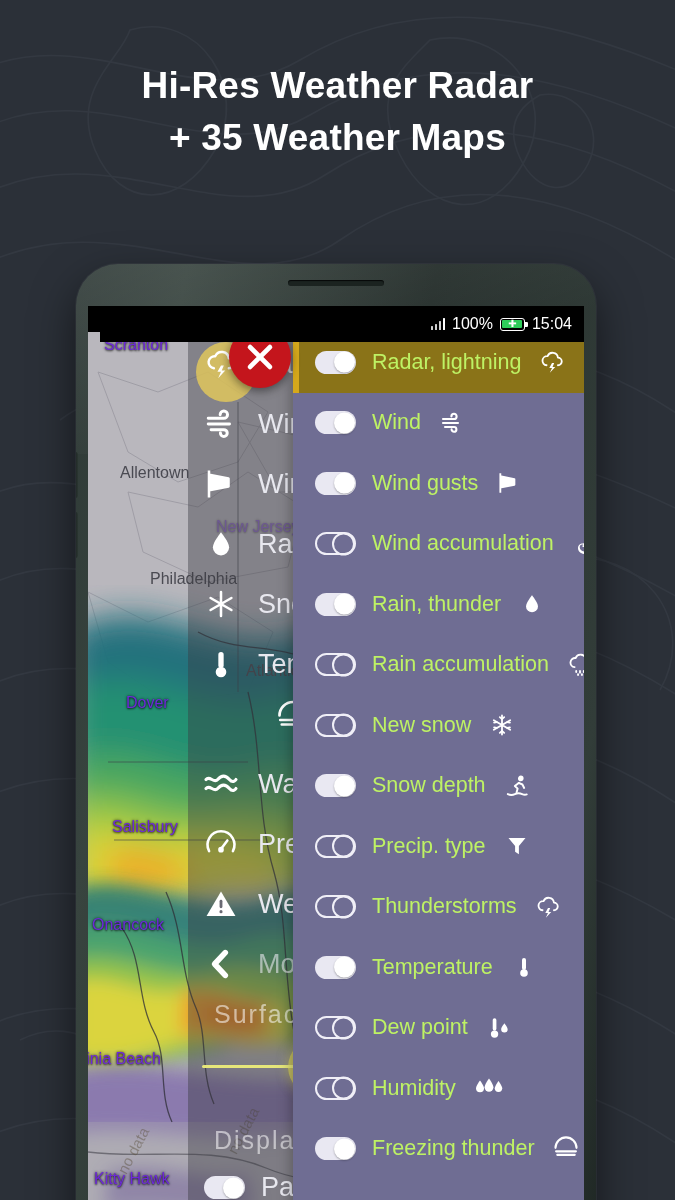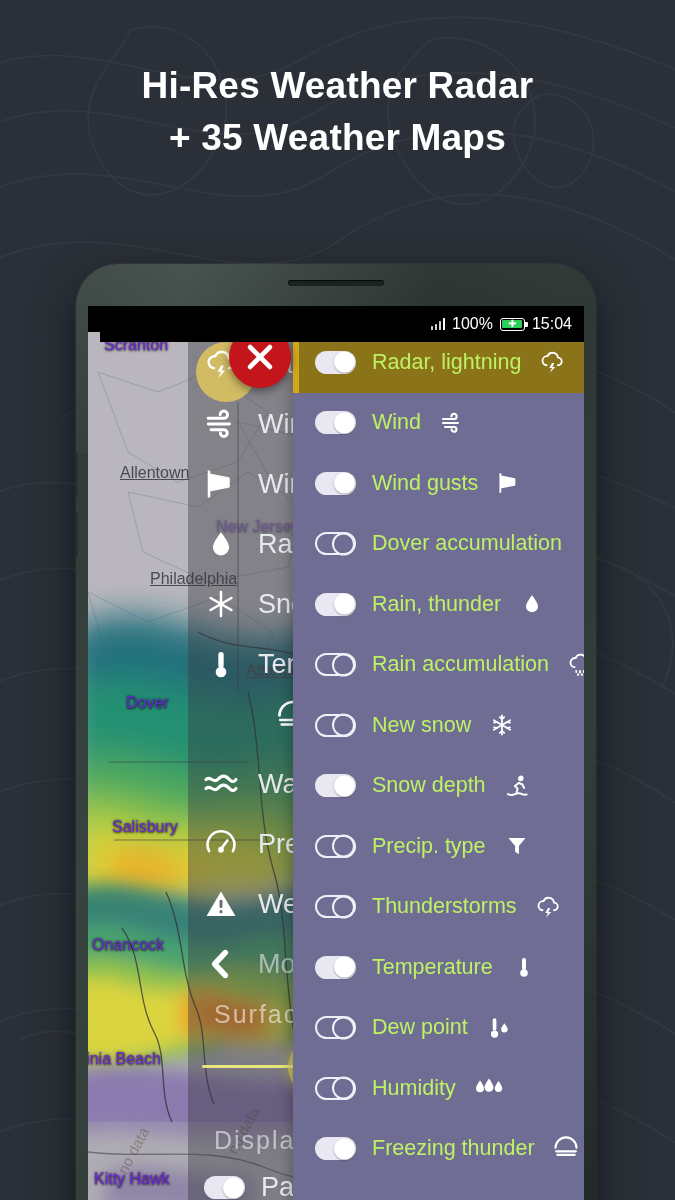--- a/index.html
+++ b/index.html
@@ -143,21 +143,21 @@
   #map svg { position:absolute; inset:0; }
 
   .citylabel {
     position: absolute;
     color: #6d28d9;
     font-size: 16px;
     text-shadow: 0 0 3px rgba(0,0,0,.75), 0 1px 2px rgba(0,0,0,.6);
     white-space: nowrap;
     pointer-events: none;
   }
-  .citylabel.dark { color:#4a4a52; text-shadow:none;text-decoration:underline; }
+  .citylabel.dark { color:#4a4a52; text-shadow:none; }
   .nodata {
     position:absolute;
     color: rgba(90,80,60,.45);
     font-size: 15px;
     transform: rotate(-62deg);
     white-space: nowrap;
   }
 
   
   #undermenu {
@@ -435,21 +435,21 @@
         </g>
       </svg>
 
       <div class="citylabel" style="left:16px;  top:4px;">Scranton</div>
       <div class="citylabel dark" style="left:32px;  top:132px;">Allentown</div>
       <div class="citylabel dark" style="left:62px;  top:238px;">Philadelphia</div>
       <div class="citylabel" style="left:128px; top:186px; opacity:.5;">New Jersey</div>
       <div class="citylabel" style="left:38px;  top:362px;">Dover</div>
       <div class="citylabel dark" style="left:158px; top:330px;">Atlantic City</div>
       <div class="citylabel" style="left:24px;  top:486px;">Salisbury</div>
-      <div class="citylabel" style="left:4px;   top:584px;margin-top:20px;">Onancock</div>
+      <div class="citylabel" style="left:4px;   top:584px;">Onancock</div>
       <div class="citylabel" style="left:-30px; top:718px;">Virginia Beach</div>
       <div class="citylabel" style="left:6px;   top:838px;">Kitty Hawk</div>
 
       <div class="nodata" style="left:20px;  top:810px;">no data</div>
       <div class="nodata" style="left:130px; top:790px;">no data</div>
       <div class="nodata" style="left:178px; top:870px;">no data</div>
     </div>
 
     <div id="undermenu">
 
@@ -629,21 +629,21 @@
             <path d="M5 6l12 2.4v5.2L5 16z" fill="currentColor" stroke="currentColor"></path>
             <path d="M9 6.8v8.4M13 7.6v6.8"></path>
           </svg>
         </span>
       </div>
 
       <div class="prow">
         <span class="tog off">
             <span class="knob"></span>
           </span>
-        <span class="plabel">Dover accumulation</span>
+        <span class="plabel">Wind accumulation</span>
         <span class="picon">
           <svg width="24" height="24" viewBox="0 0 24 24" fill="currentColor">
             <path d="M12 2c4 0 7 2.6 7 6 0 2.7-2.1 4.6-4.8 4.6-1.6 0-2.7-.8-2.7-2 0-1 .8-1.7 1.9-1.7.8 0 1.3.4 1.3 1 0 .5-.3.8-.8.8-.3 0-.5-.1-.6-.3.2.6.8 1 1.6 1 1.4 0 2.4-1.1 2.4-2.6C17.3 6.3 15 4.5 12 4.5z"></path>
             <path d="M12 22c-4 0-7-2.6-7-6 0-2.7 2.1-4.6 4.8-4.6 1.6 0 2.7.8 2.7 2 0 1-.8 1.7-1.9 1.7-.8 0-1.3-.4-1.3-1 0-.5.3-.8.8-.8.3 0 .5.1.6.3-.2-.6-.8-1-1.6-1-1.4 0-2.4 1.1-2.4 2.6 0 2.5 2.3 4.3 5.3 4.3z"></path>
             <circle cx="12" cy="12" r="1.5"></circle>
           </svg>
         </span>
       </div>
 
       <div class="prow">

